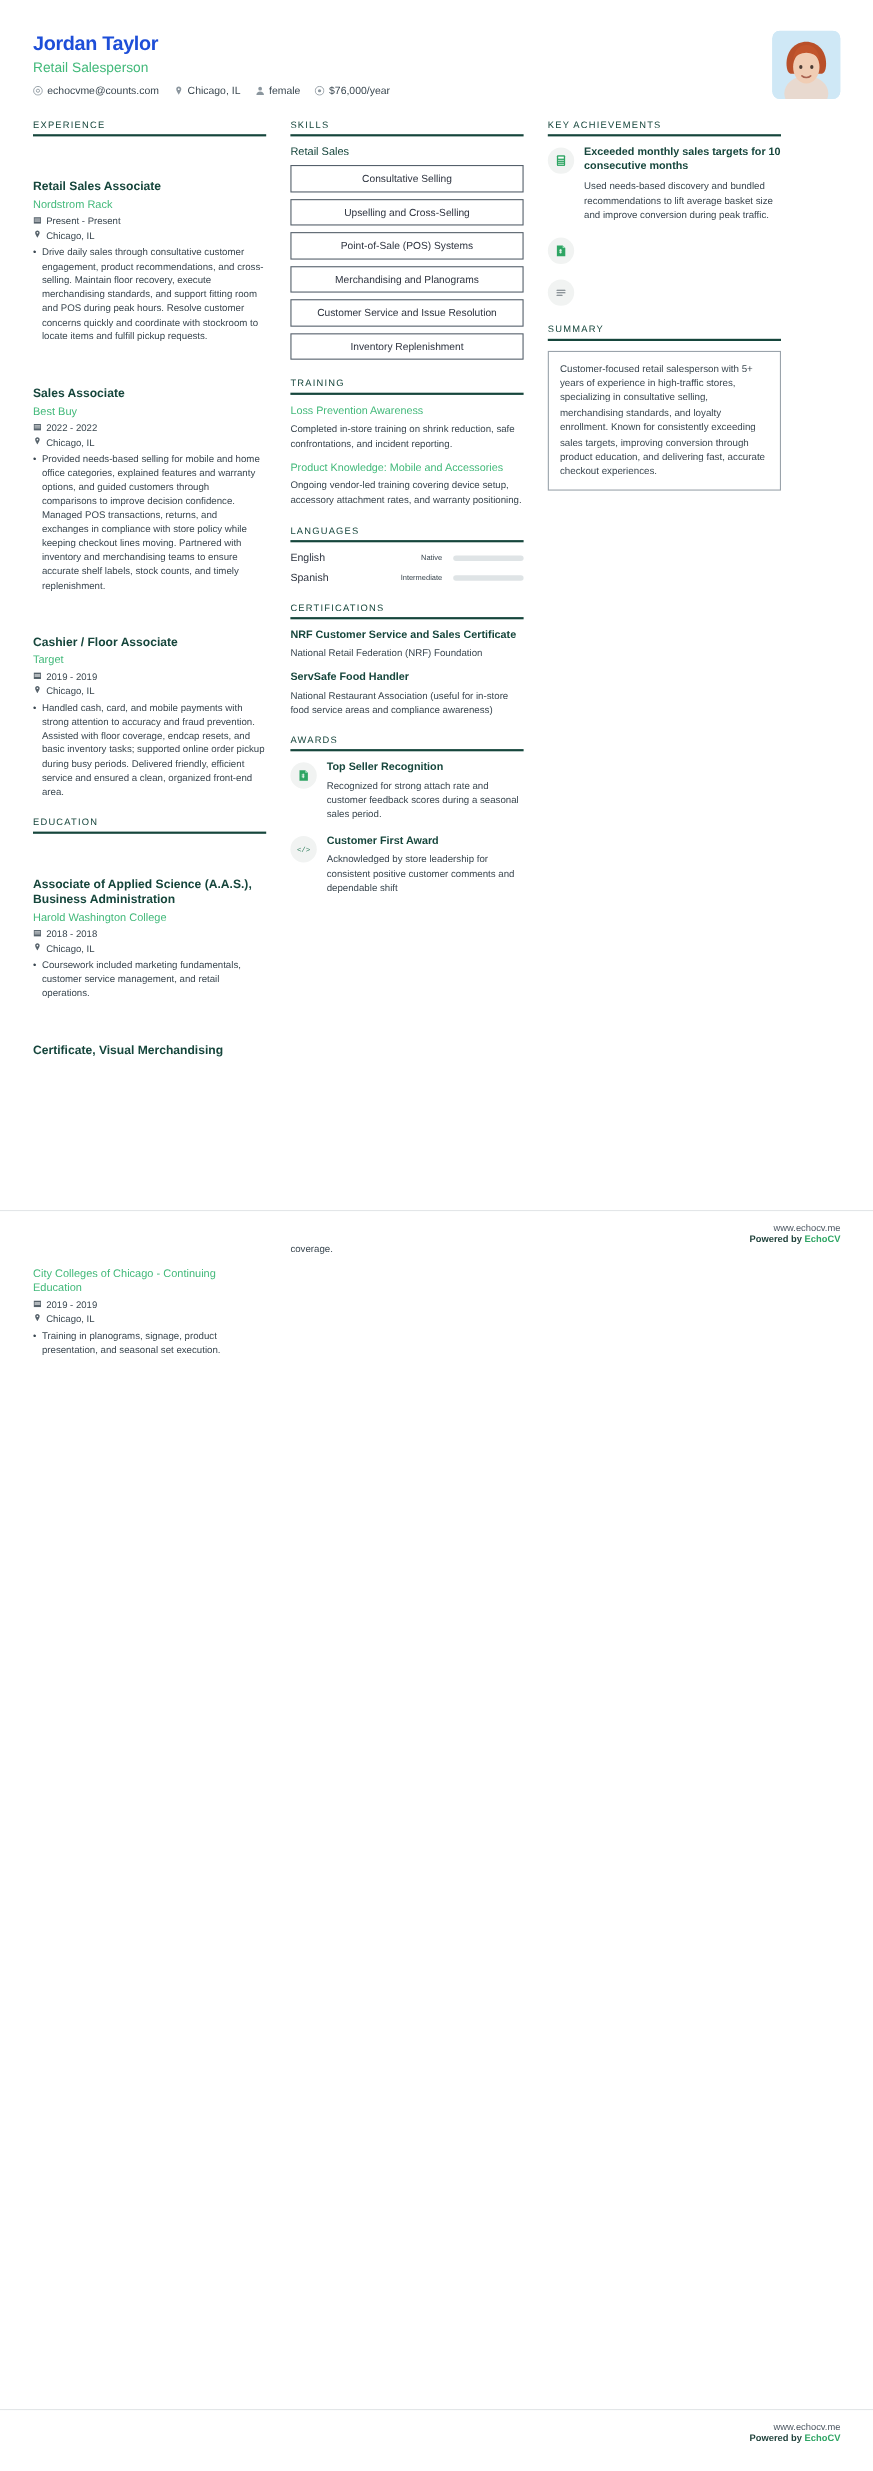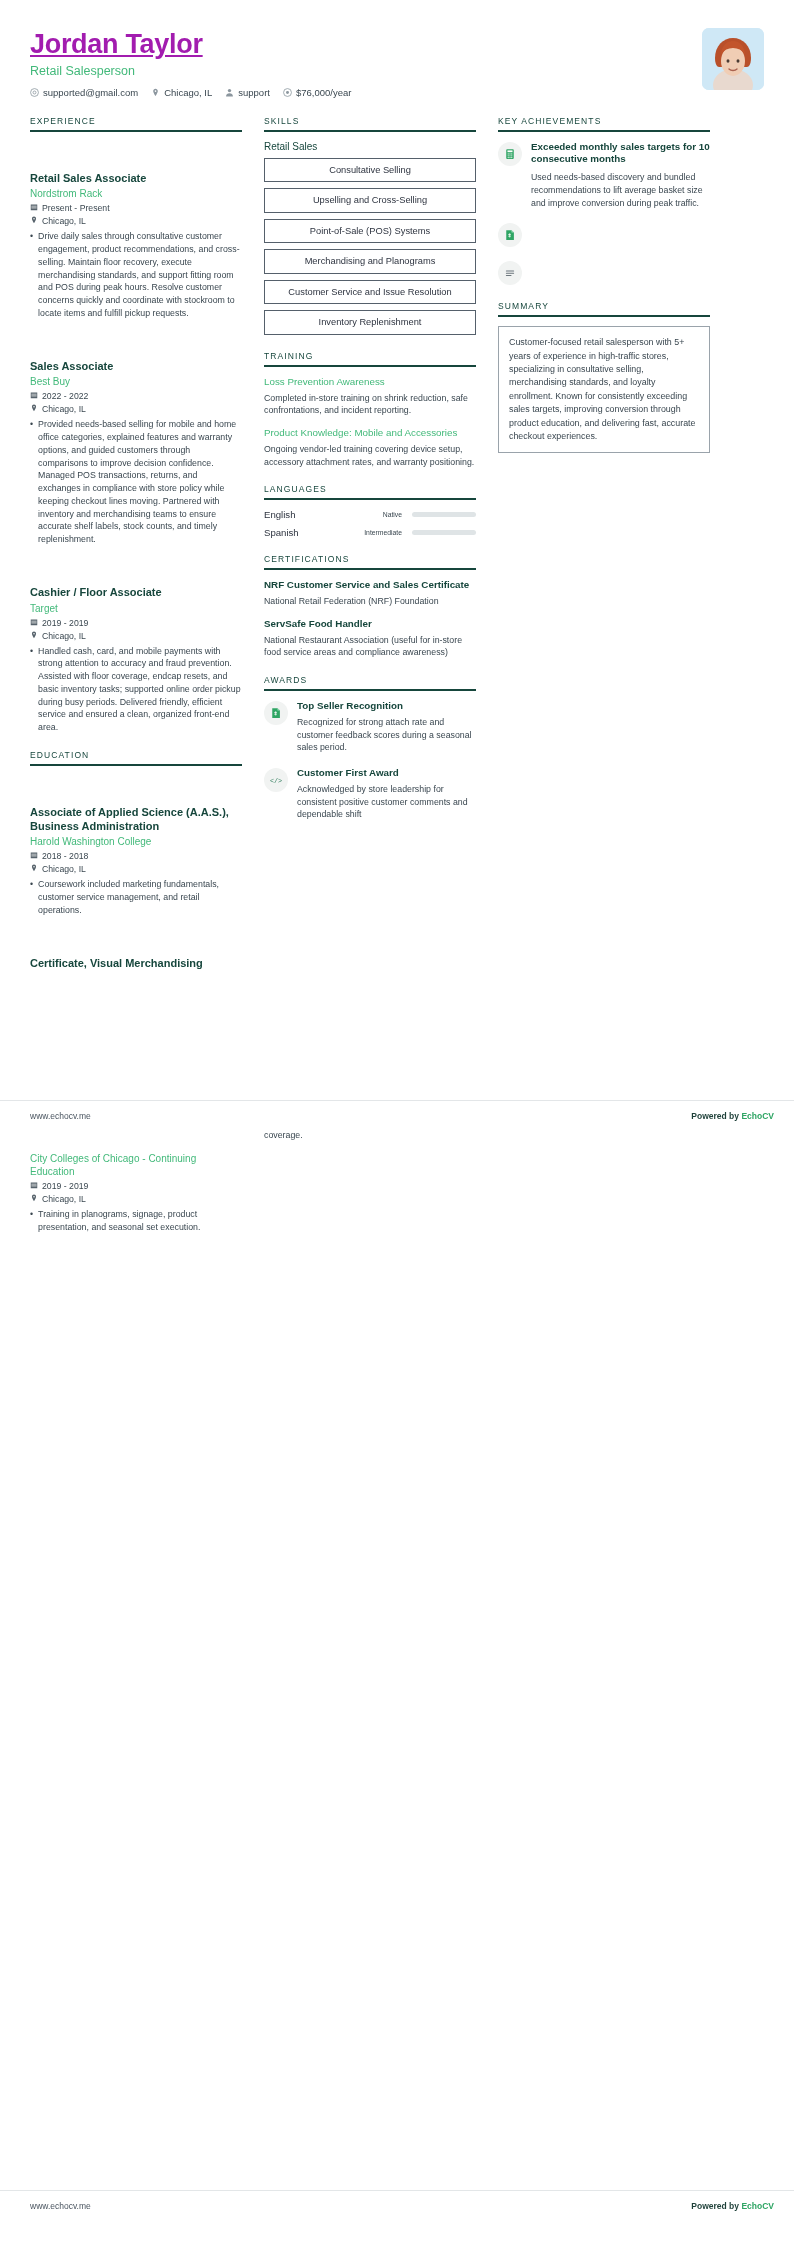--- a/index.html
+++ b/index.html
@@ -22,26 +22,25 @@
 
   
   .header {
     display: flex;
     justify-content: space-between;
     align-items: flex-start;
     padding-bottom: 18px;
   }
   .hd-left { padding-top: 4px; }
   .name {
-    font-size: 27px;
+    font-size: 18px;
     font-weight: bold;
-    color: #a21caf;
+    color: #1d4ed8;
     letter-spacing: -0.3px;
     line-height: 1.1;
-    text-decoration: underline;
   }
   .role {
     font-size: 12.5px;
     color: #42b97a;
     margin-top: 4px;
     font-weight: 400;
   }
   .contact-row {
     display: flex;
     align-items: center;
@@ -216,27 +215,28 @@
     padding: 9px 10px;
     font-size: 8.9px;
     line-height: 1.5;
     color: #3a4750;
   }
 
   
   .footer {
     position: absolute;
     left: 30px;
-    right: 20px;
+    right: 30px;
     display: flex;
     justify-content: space-between;
     align-items: flex-end;
     font-size: 8.5px;
     color: #4a5560;
     padding-top: 8px;
+    flex-direction: column;
   }
   .footer .brand { font-weight: bold; color: #1d3f38; }
   .footer .brand .hl { color: #2fa564; }
   .page-divider {
     position: absolute;
     left: 0; right: 0;
     height: 1px;
     background: #e3e6e8;
   }
 
@@ -267,41 +267,41 @@
         <div class="role">Retail Salesperson</div>
         <div class="contact-row">
 
           <div class="contact-item">
             <span class="ci-icon">
               <svg width="9" height="9" viewBox="0 0 16 16">
                   <circle cx="8" cy="8" r="7" fill="none" stroke="#8b969e" stroke-width="1.4"></circle>
                   <circle cx="8" cy="8" r="2.6" fill="none" stroke="#8b969e" stroke-width="1.4"></circle>
                 </svg>
             </span>
-            <span>supported@gmail.com</span>
+            <span>echocvme@counts.com</span>
           </div>
 
           <div class="contact-item">
             <span class="ci-icon">
               <svg width="9" height="9" viewBox="0 0 16 16">
                   <path d="M8 1.2c-2.3 0-4.1 1.8-4.1 4.1 0 3 4.1 9 4.1 9s4.1-6 4.1-9c0-2.3-1.8-4.1-4.1-4.1z" fill="#8b969e"></path>
                   <circle cx="8" cy="5.4" r="1.5" fill="#fff"></circle>
                 </svg>
             </span>
             <span>Chicago, IL</span>
           </div>
 
           <div class="contact-item">
             <span class="ci-icon">
               <svg width="9" height="9" viewBox="0 0 16 16">
                   <circle cx="8" cy="4.6" r="3" fill="#8b969e"></circle>
                   <path d="M1.9 15c0-3.4 2.7-5.6 6.1-5.6s6.1 2.2 6.1 5.6z" fill="#8b969e"></path>
                 </svg>
             </span>
-            <span>support</span>
+            <span>female</span>
           </div>
 
           <div class="contact-item">
             <span class="ci-icon">
               <svg width="9" height="9" viewBox="0 0 16 16">
                   <circle cx="8" cy="8" r="7" fill="none" stroke="#8b969e" stroke-width="1.4"></circle>
                   <circle cx="8" cy="8" r="2.6" fill="#8b969e"></circle>
                 </svg>
             </span>
             <span>$76,000/year</span>

